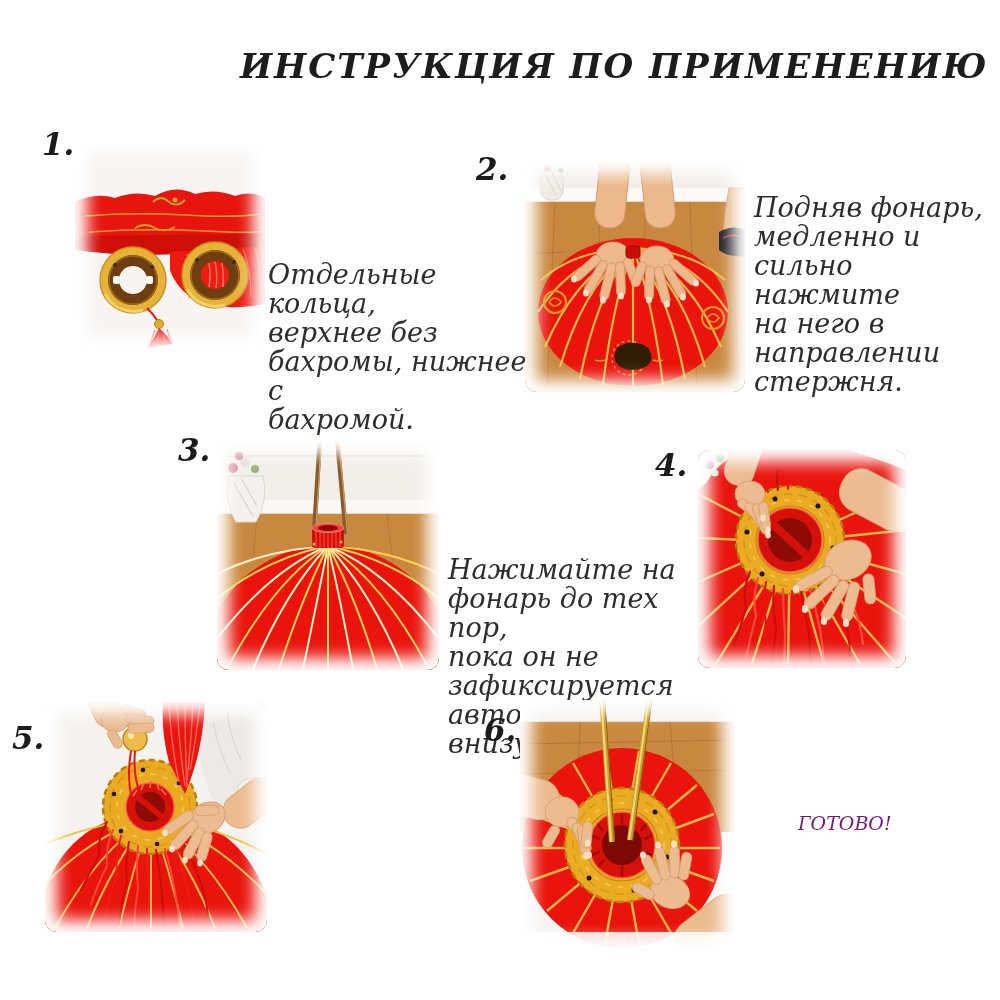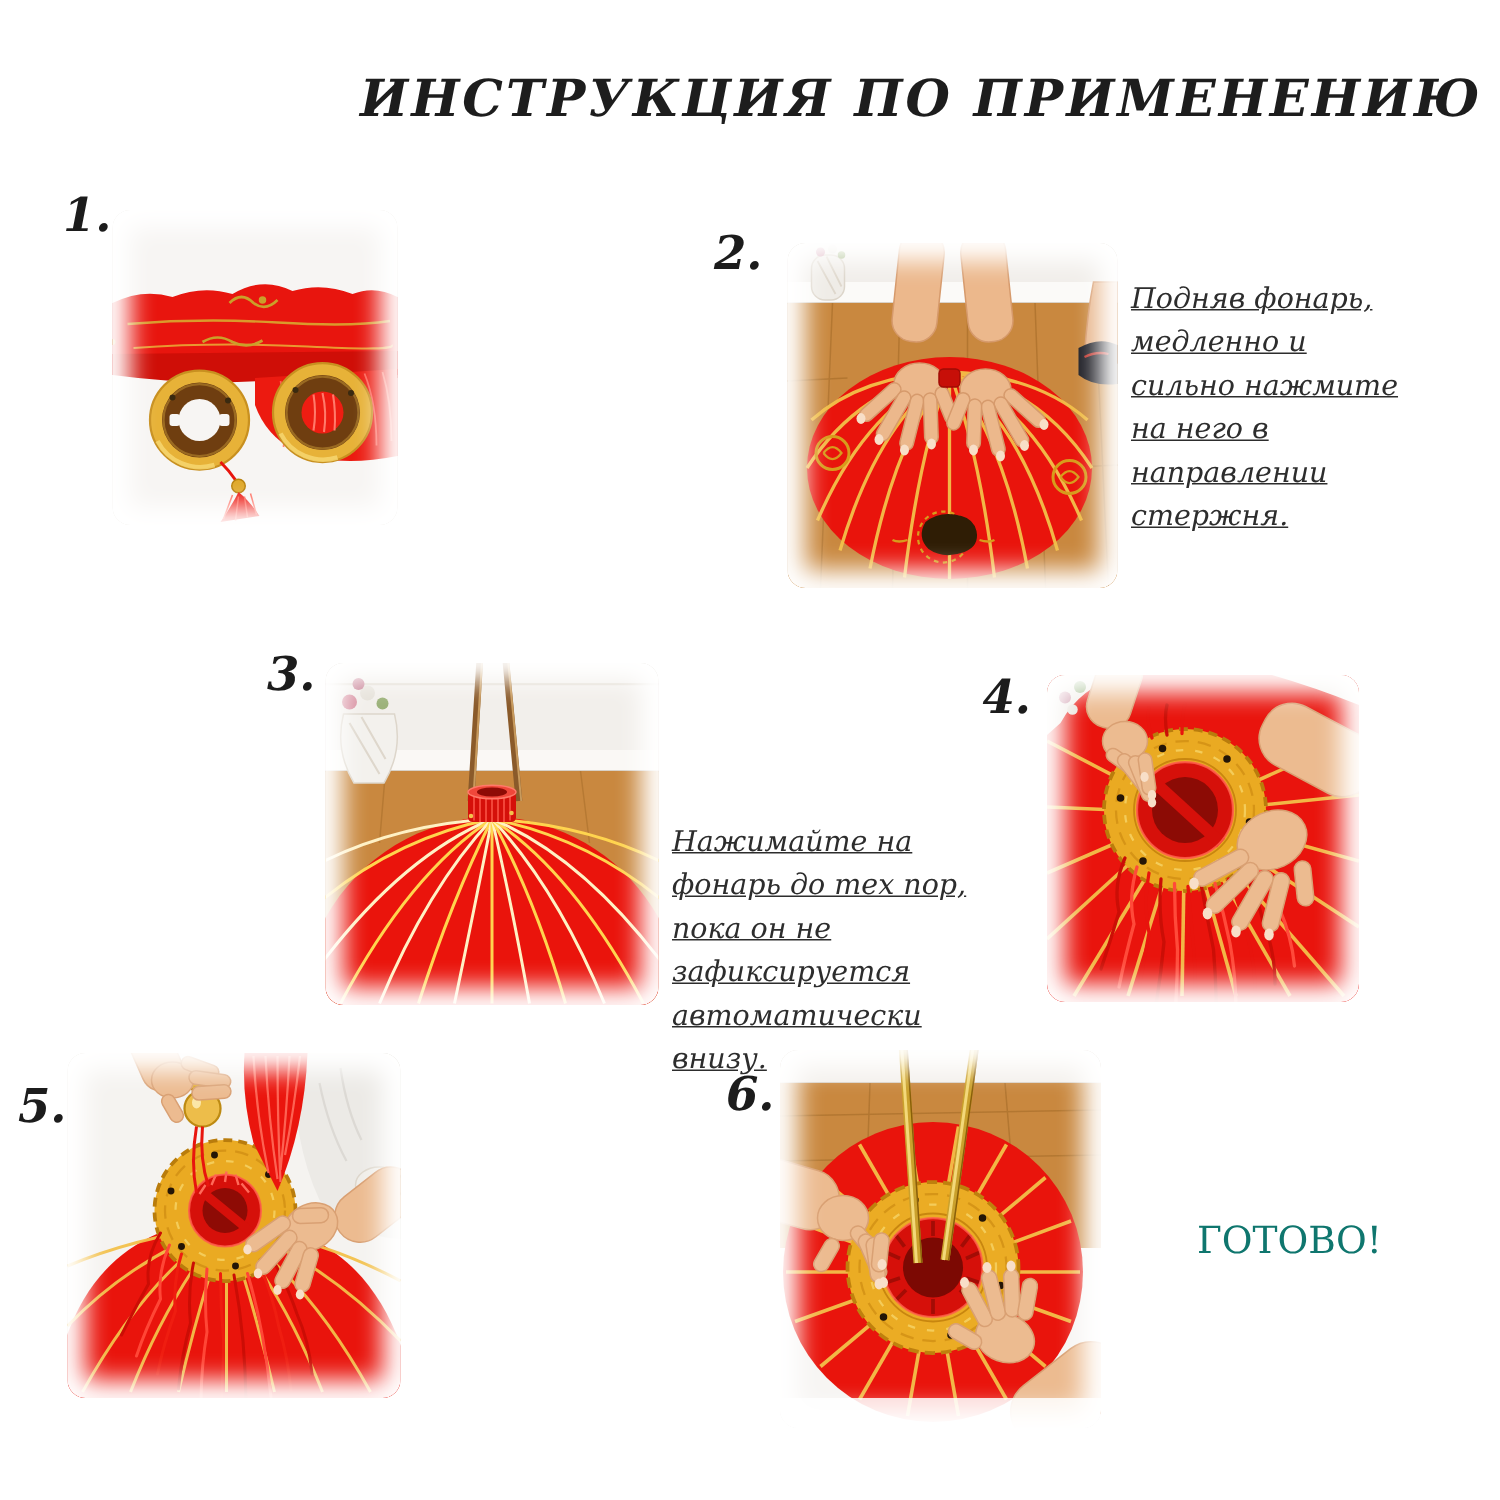--- a/index.html
+++ b/index.html
@@ -2,23 +2,23 @@
 <html><head>
 <meta charset="utf-8">
 <style>
   html,body{margin:0;padding:0;background:#ffffff;}
   .page{position:relative;width:1000px;height:1000px;background:#ffffff;overflow:hidden;
         font-family:"DejaVu Serif","Liberation Serif",serif;color:#2d2d2d;}
   .title{position:absolute;left:240px;top:46px;width:760px;text-align:left;
          font-size:34px;font-weight:700;font-style:italic;letter-spacing:2px;
          color:#1d1d1d;white-space:nowrap;}
   .num{position:absolute;font-size:31px;font-weight:700;font-style:italic;color:#1c1c1c;}
-  .caption{position:absolute;font-style:italic;font-size:19px;line-height:29px;
-           white-space:pre-line;color:#2d2d2d;text-decoration:underline;}
-  .done{position:absolute;font-size:25px;color:#0f766e;}
+  .caption{position:absolute;font-style:italic;font-size:27px;line-height:29px;
+           white-space:pre-line;color:#2d2d2d;}
+  .done{position:absolute;font-style:italic;font-size:19px;color:#701a75;}
   .photo{position:absolute;border-radius:12px;overflow:hidden;background:#f7f5f3;}
   .photo svg{display:block;width:100%;height:100%;}
   .photo::after{content:"";position:absolute;inset:0;border-radius:12px;
                 box-shadow:inset 0 0 16px 12px #ffffff;pointer-events:none;}
 </style>
 </head>
 <body>
 
 <div class="page">
 
@@ -72,20 +72,24 @@
         <circle r="25" fill="#6f3e10"></circle>
         <circle r="24" fill="none" stroke="#9a6a22" stroke-width="1.5"></circle>
         <circle r="14" fill="#ee1d12"></circle>
         <path d="M-6,-12 q2,12 0,24 M0,-13 q3,13 1,26 M7,-12 q2,12 1,24" stroke="#ff7a6a" stroke-width="1.4" fill="none"></path>
         <path d="M-28,14 A32,32 0 0,0 10,30" fill="none" stroke="#f8d873" stroke-width="3" opacity="0.8"></path>
         <circle cx="-18" cy="-15" r="2" fill="#3a2a10"></circle>
           <circle cx="19" cy="-13" r="2" fill="#3a2a10"></circle>
       </g>
     </svg>
   </figure>
+  <p class="caption" style="left:268px;top:233px;width:280px;">Отдельные кольца,
+верхнее без
+бахромы, нижнее с
+бахромой.</p>
 
   <div class="num" style="left:476px;top:151px;">2.</div>
   <figure class="photo" style="left:525px;top:162px;width:220px;height:230px;margin:0;">
     <svg viewBox="0 0 220 230">
       <rect x="0" y="0" width="220" height="26" fill="#f1eeea"></rect>
       <rect x="0" y="26" width="220" height="14" fill="#fbfaf8"></rect>
       <line x1="0" y1="40" x2="220" y2="40" stroke="#d9d2c8" stroke-width="1.5"></line>
       <rect x="0" y="40" width="220" height="190" fill="#c9883f"></rect>
       <g stroke="#aa702c" stroke-width="1" opacity="0.7">
         <line x1="30" y1="40" x2="22" y2="230"></line>

